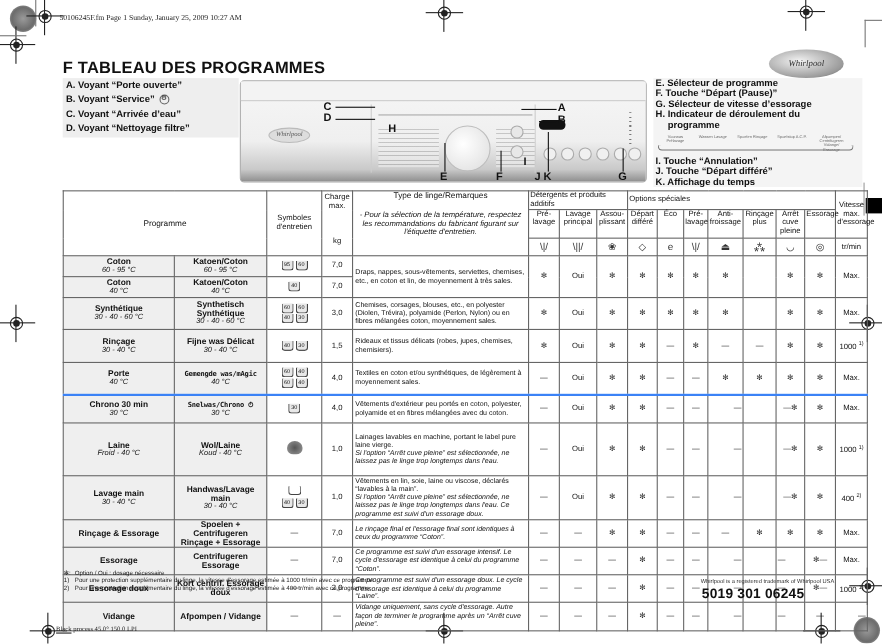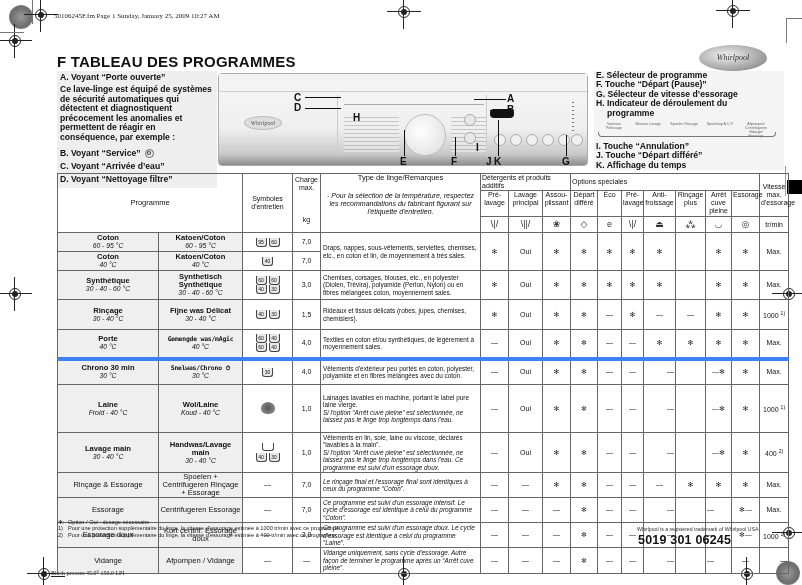--- a/index.html
+++ b/index.html
@@ -44,21 +44,21 @@
   .seqbar .line { position: absolute; left: 2px; right: 6px; top: 12px; height: 5px; border: 1px solid #777; border-top: none; border-radius: 0 0 4px 4px; }
   .seqbar .lab { position: absolute; top: 2px; font-size: 3.6px; color: #666; text-align: center; line-height: 4px; width: 28px; }
 
   
   table.prog { position: absolute; left: 57px; top: 173px; width: 727px; border-collapse: collapse; table-layout: fixed; }
   table.prog td, table.prog th { border: 1px solid #666; font-size: 7px; font-weight: normal; text-align: center; vertical-align: middle; padding: 0 1px; line-height: 8px; }
   table.prog .hdr-prog { font-size: 7.5px; }
   table.prog .namecell { background: #efefef; }
   .pname { font-weight: bold; font-size: 7.6px; }
   .ptemp { font-style: italic; font-size: 6.8px; }
-  .pname.reg-wt { font-weight: normal; }
+  .pname.reg-wt { font-weight: bold; }
   .remark { text-align: left !important; font-size: 6.4px !important; line-height: 7.4px !important; padding: 1px 2px !important; }
   .remark .it { font-style: italic; }
   .hdr-remark { text-align: left; font-size: 7px; }
   .hdr-remark .title-r { text-align: center; display: block; font-size: 7.5px; margin-bottom: 10px; }
   .hdr-remark .it { font-style: italic; }
   .star { font-size: 9px; color: #333; }
   .dash { font-size: 9px; }
   .sup { font-size: 5px; vertical-align: super; }
   .sym { display: inline-block; width: 11px; height: 9px; border: 1px solid #444; border-top: none; border-radius: 0 0 3px 3px; background: #e8e8e8; font-size: 5px; line-height: 8px; margin: 0 1px; vertical-align: middle; }
   .sym-wool { display: inline-block; width: 14px; height: 12px; border-radius: 50% 50% 40% 40%; background: radial-gradient(circle, #555, #999); }
@@ -149,21 +149,20 @@
 <div class="tab-black"></div>
 
 <div class="header-meta">50106245F.fm Page 1 Sunday, January 25, 2009 10:27 AM</div>
 
 <div style="position:absolute;left:699px;top:45px;width:68px;height:26px;border-radius:50%;background:radial-gradient(ellipse at 40% 40%,#f2f2f2,#9a9a9a 70%,#555 100%);font-family:'Liberation Serif',serif;font-style:italic;font-size:8px;text-align:center;line-height:26px;color:#333;">Whirlpool</div>
 
 <h1 class="title">F TABLEAU DES PROGRAMMES</h1>
 
 <div class="left-info">
   <p>A. Voyant “Porte ouverte”</p>
-  <p class="para">Ce lave-linge est équipé de systèmes de sécurité automatiques qui détectent et diagnostiquent précocement les anomalies et permettent de réagir en conséquence, par exemple :</p>
   <p><span>B. Voyant “Service”</span><span class="svc-icon">⚙</span></p>
   <p>C. Voyant “Arrivée d’eau”</p>
   <p>D. Voyant “Nettoyage filtre”</p>
 </div>
 
 <div class="panel">
   <div class="topbar"></div>
   <div class="brand">Whirlpool</div>
   <div class="inner"></div>
   <div class="tiny" style="left:125px;top:27px;width:140px;height:4px;border-bottom:1px solid #aaa;"></div>
@@ -385,21 +384,21 @@
       <td class="star">✻</td>
       <td class="dash">—</td>
       <td class="dash">—</td>
       <td class="star">✻</td>
       <td class="star">✻</td>
       <td class="star">✻</td>
       <td class="star">✻</td>
       <td><span>Max.</span></td>
     </tr>
 
-    <tr style="height:26px;border-top:4px solid #3b82f6;">
+    <tr style="height:26px;border-top:2px solid #3b82f6;">
       <td class="namecell">
           <div class="pname">Chrono 30 min</div>
           <div class="ptemp">30 °C</div>
         </td>
       <td class="namecell">
           <div class="magic-logo"><span>Snelwas/Chrono</span> <span>⏱</span></div>
           <div class="ptemp">30 °C</div>
         </td>
       <td><span class="sym">30</span></td>
       <td>4,0</td>

